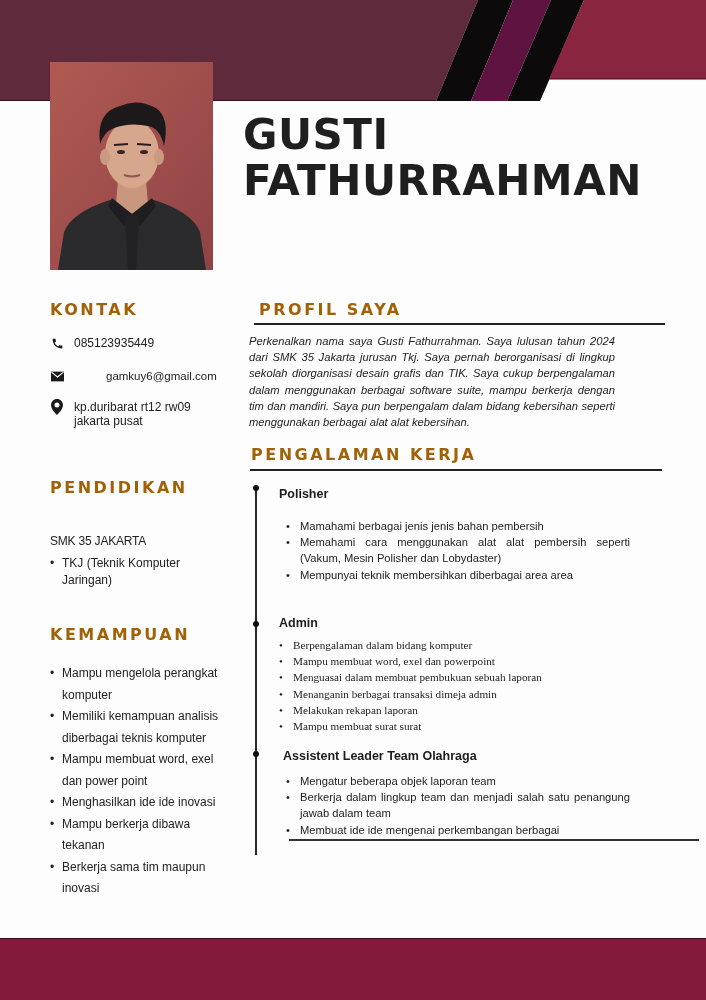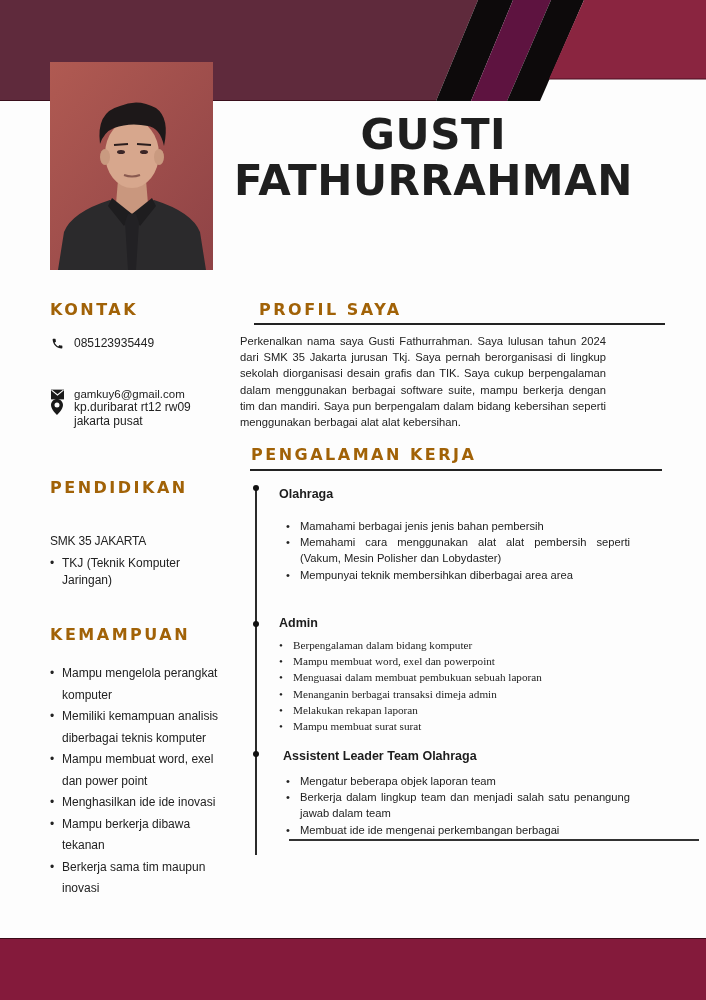--- a/index.html
+++ b/index.html
@@ -8,41 +8,41 @@
 
   
   .header { position: absolute; left: 0; top: 0; width: 706px; height: 102px; }
   .header svg { display: block; }
 
   
   .photo { position: absolute; left: 50px; top: 62px; width: 163px; height: 208px; background: #9a4b4b; overflow: hidden; }
   .photo svg { display: block; }
 
   
-  .name { position: absolute; left: 234px; top: 112px; font-family: "DejaVu Sans", sans-serif; font-weight: bold; font-size: 42px; line-height: 46px; color: #1f1f1f; letter-spacing: 0.5px; text-align: center; }
+  .name { position: absolute; left: 243px; top: 112px; font-family: "DejaVu Sans", sans-serif; font-weight: bold; font-size: 42px; line-height: 46px; color: #1f1f1f; letter-spacing: 0.5px; }
   .name div { white-space: nowrap; }
 
   
   .sec-h { position: absolute; font-family: "DejaVu Sans", sans-serif; font-weight: bold; font-size: 16px; letter-spacing: 2.5px; color: #a16207; white-space: nowrap; }
   .rule { position: absolute; height: 2px; background: #222; }
 
   
   .contact-row { position: absolute; left: 50px; display: flex; align-items: flex-start; font-size: 12px; color: #222; }
   .contact-row .ic { width: 14px; height: 14px; margin-right: 10px; display: flex; align-items: center; justify-content: center; }
   .contact-row .txt { line-height: 14px; }
 
   .edu-school { position: absolute; left: 50px; top: 534px; font-size: 12px; font-weight: normal; color: #222; letter-spacing: -0.2px; }
   .edu-list { position: absolute; left: 50px; top: 555px; width: 150px; list-style: none; font-size: 12px; line-height: 17px; color: #222; }
   .bl li { position: relative; padding-left: 12px; }
   .bl li::before { content: "•"; position: absolute; left: 0; top: 0; }
 
   .skills { position: absolute; left: 50px; top: 663px; width: 180px; list-style: none; font-size: 12px; line-height: 21.5px; color: #222; }
 
   
-  .profile-text { position: absolute; left: 240px; top: 333px; width: 366px; font-size: 11.2px; line-height: 16.2px; text-align: justify; color: #222; }
+  .profile-text { position: absolute; left: 249px; top: 333px; width: 366px; font-size: 11.2px; line-height: 16.2px; text-align: justify; color: #222; font-style: italic; }
 
   
   .timeline-line { position: absolute; left: 255px; top: 487px; width: 2px; height: 368px; background: #2a2a2a; }
   .dot { position: absolute; width: 6px; height: 6px; border-radius: 50%; background: #111; }
 
   .job-title { position: absolute; font-size: 12.5px; font-weight: bold; color: #1c1c1c; white-space: nowrap; }
   .job-list { position: absolute; list-style: none; font-size: 11.2px; line-height: 16.2px; color: #222; text-align: justify; }
   .job-list li { padding-left: 14px; }
   .end-rule { position: absolute; left: 289px; top: 839px; width: 410px; height: 1.5px; background: #333; }
 
@@ -108,21 +108,21 @@
 
 <div class="contact-row" style="top:336px;">
   <span class="ic">
     <svg width="13" height="13" viewBox="0 0 24 24">
         <path fill="#1a1a1a" d="M6.6 10.8c1.4 2.8 3.8 5.1 6.6 6.6l2.2-2.2c.3-.3.7-.4 1-.2 1.1.4 2.3.6 3.6.6.6 0 1 .4 1 1V20c0 .6-.4 1-1 1C10.6 21 3 13.4 3 4c0-.6.4-1 1-1h3.5c.6 0 1 .4 1 1 0 1.3.2 2.5.6 3.6.1.3 0 .7-.2 1L6.6 10.8z"></path>
       </svg>
   </span>
   <a class="txt">085123935449</a>
 </div>
 
-<div class="contact-row" style="top:387px;">
+<div class="contact-row" style="top:369px;gap:32px;">
   <span class="ic">
     <svg width="13" height="11" viewBox="0 0 24 18">
         <rect x="0" y="0" width="24" height="18" fill="#1a1a1a"></rect>
         <path d="M1,1 L12,10 L23,1" stroke="#fdfdfd" stroke-width="2" fill="none"></path>
       </svg>
   </span>
   <a class="txt" style="font-size:11.5px;">gamkuy6@gmail.com</a>
 </div>
 
 <div class="contact-row" style="top:400px;">
@@ -158,21 +158,21 @@
 <p class="profile-text">Perkenalkan nama saya Gusti Fathurrahman. Saya lulusan tahun 2024 dari SMK 35 Jakarta jurusan Tkj. Saya pernah berorganisasi di lingkup sekolah diorganisasi desain grafis dan TIK. Saya cukup berpengalaman dalam menggunakan berbagai software suite, mampu berkerja dengan tim dan mandiri. Saya pun berpengalam dalam bidang kebersihan seperti menggunakan berbagai alat alat kebersihan.</p>
 
 <div class="sec-h" style="left:251px; top:445px;">PENGALAMAN KERJA</div>
 <div class="rule" style="left:250px; top:469px; width:412px;"></div>
 
 <div class="timeline-line"></div>
 <div class="dot" style="left:253px; top:485px;"></div>
 <div class="dot" style="left:253px; top:621px;"></div>
 <div class="dot" style="left:253px; top:751px;"></div>
 
-<div class="job-title" style="left:279px; top:487px;">Olahraga</div>
+<div class="job-title" style="left:279px; top:487px;">Polisher</div>
 <ul class="job-list bl" style="left:286px; top:518px; width:344px;">
   <li>Mamahami berbagai jenis jenis bahan pembersih</li>
   <li>Memahami cara menggunakan alat alat pembersih seperti (Vakum, Mesin Polisher dan Lobydaster)</li>
   <li>Mempunyai teknik membersihkan diberbagai area area</li>
 </ul>
 
 <div class="job-title" style="left:279px; top:616px;">Admin</div>
 <ul class="job-list bl" style="left:279px; top:637px; width:360px;font-family:Liberation Serif, serif;">
   <li>Berpengalaman dalam bidang komputer</li>
   <li>Mampu membuat word, exel dan powerpoint</li>

